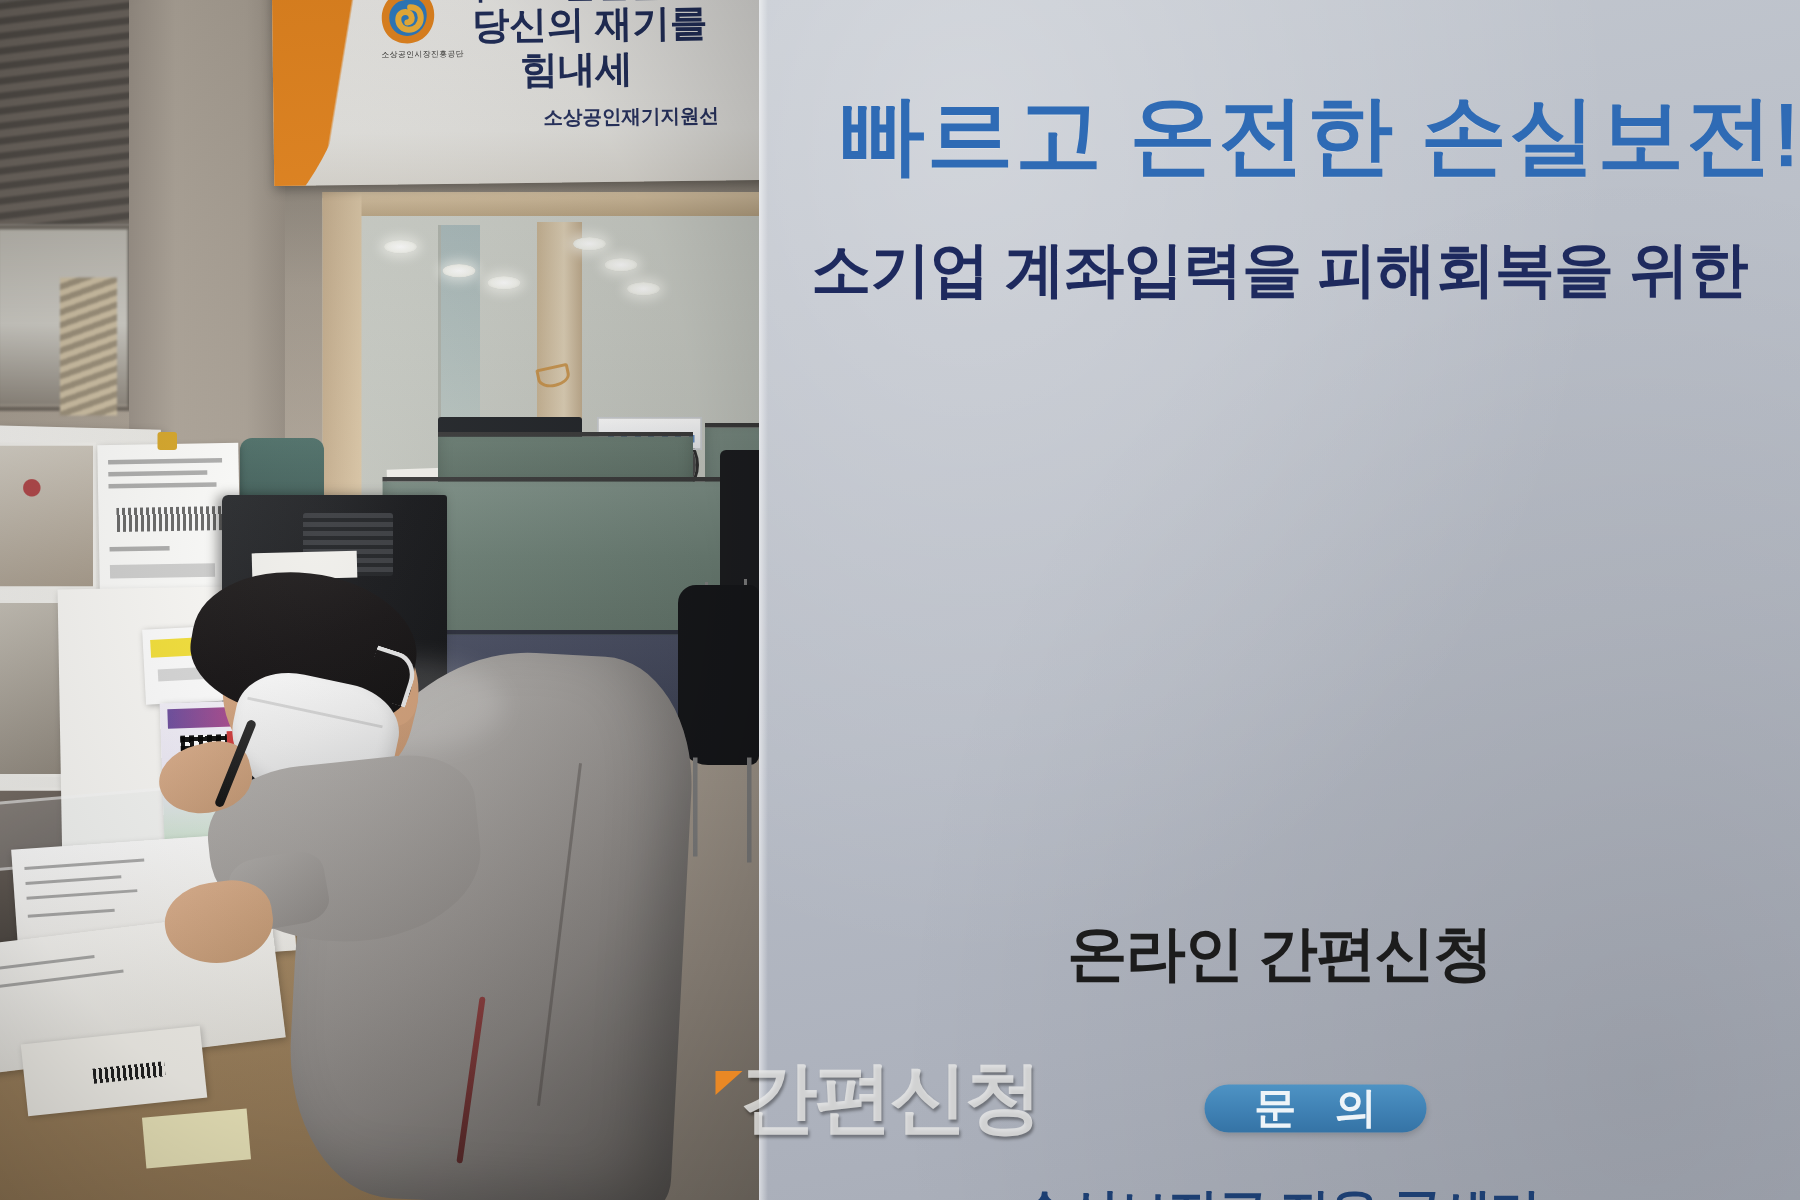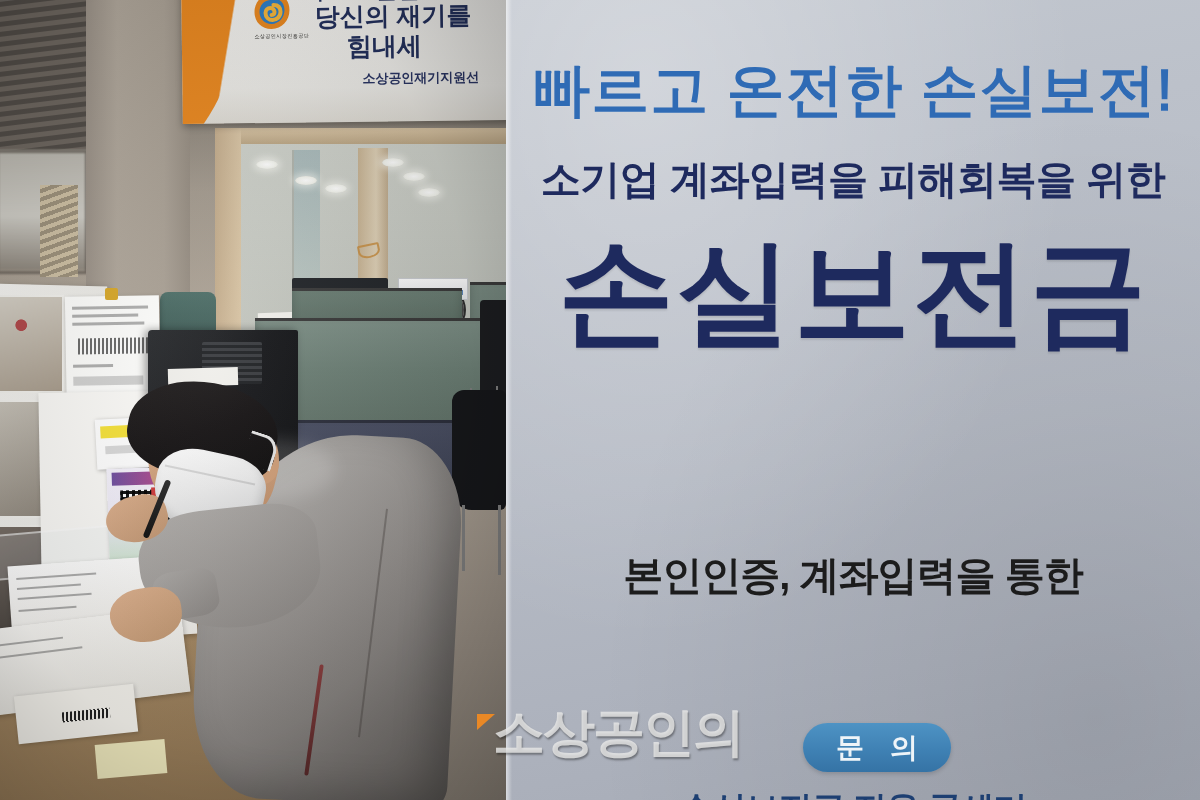--- a/index.html
+++ b/index.html
@@ -451,21 +451,21 @@
       radial-gradient(ellipse at 85% 90%, rgba(0,0,0,.10), transparent 60%);
     pointer-events:none;
   }
   .poster-edge {
     position:absolute; left:0; top:0; width:6px; height:100%;
     background:linear-gradient(90deg,rgba(255,255,255,.55),rgba(255,255,255,0));
   }
 
   .p-line1 {
     position:absolute; left:0; right:0; top:52px;
-    text-align:center;
+    text-align:right;
     font-size:58px; font-weight:400;
     letter-spacing:1px;
     color:#2f6bb5;
     -webkit-text-stroke:1.5px #2f6bb5;
     text-shadow:0 1px 0 rgba(255,255,255,.25);
   }
   .p-line2 {
     position:absolute; left:0; right:0; top:152px;
     text-align:center;
     font-size:40px; font-weight:700; letter-spacing:-.5px;
@@ -486,21 +486,21 @@
     color:#eef4f8;
     font-weight:700;
     display:flex; align-items:center; justify-content:center;
     box-shadow:0 2px 4px rgba(0,0,0,.16);
   }
   .pill-method {
     left:297px; top:481px; width:148px; height:48px;
     font-size:28px; letter-spacing:-1px;
   }
   .pill-inquiry {
-    left:297px; top:723px; width:148px; height:49px;
+    left:297px; top:723px; width:148px; height:32px;
     font-size:28px; letter-spacing:9px; text-indent:9px;
   }
   .p-desc1 {
     position:absolute; left:0; right:0; top:548px;
     text-align:center; font-size:40px; font-weight:700;
     letter-spacing:-1px; color:#1c1c1c;
   }
   .p-desc2 {
     position:absolute; left:0; right:0; top:608px;
     text-align:center; font-size:40px; font-weight:700;
@@ -671,26 +671,25 @@
 
     <div class="photo-grade"></div>
   </div>
 
   <div class="poster">
     <div class="poster-texture"></div>
     <div class="poster-edge"></div>
 
     <div class="p-line1">빠르고 온전한 손실보전!</div>
     <div class="p-line2">소기업 계좌입력을 피해회복을 위한</div>
-    <div class="p-title">손실보전금</div>
-
-    <div class="p-desc1">본인인증, 계좌입력을 통한</div>
+
+    <div class="p-desc2">온라인 간편신청</div>
 
     <div class="pill pill-inquiry">문 의</div>
     <div class="p-cut">손실보전금 전용 콜센터</div>
   </div>
 
   <div class="wm">
     <div class="wm-tri"></div>
-    <div class="wm-text">소상공인의</div>
+    <div class="wm-text">간편신청</div>
   </div>
 
 </div>
 
 </body></html>

